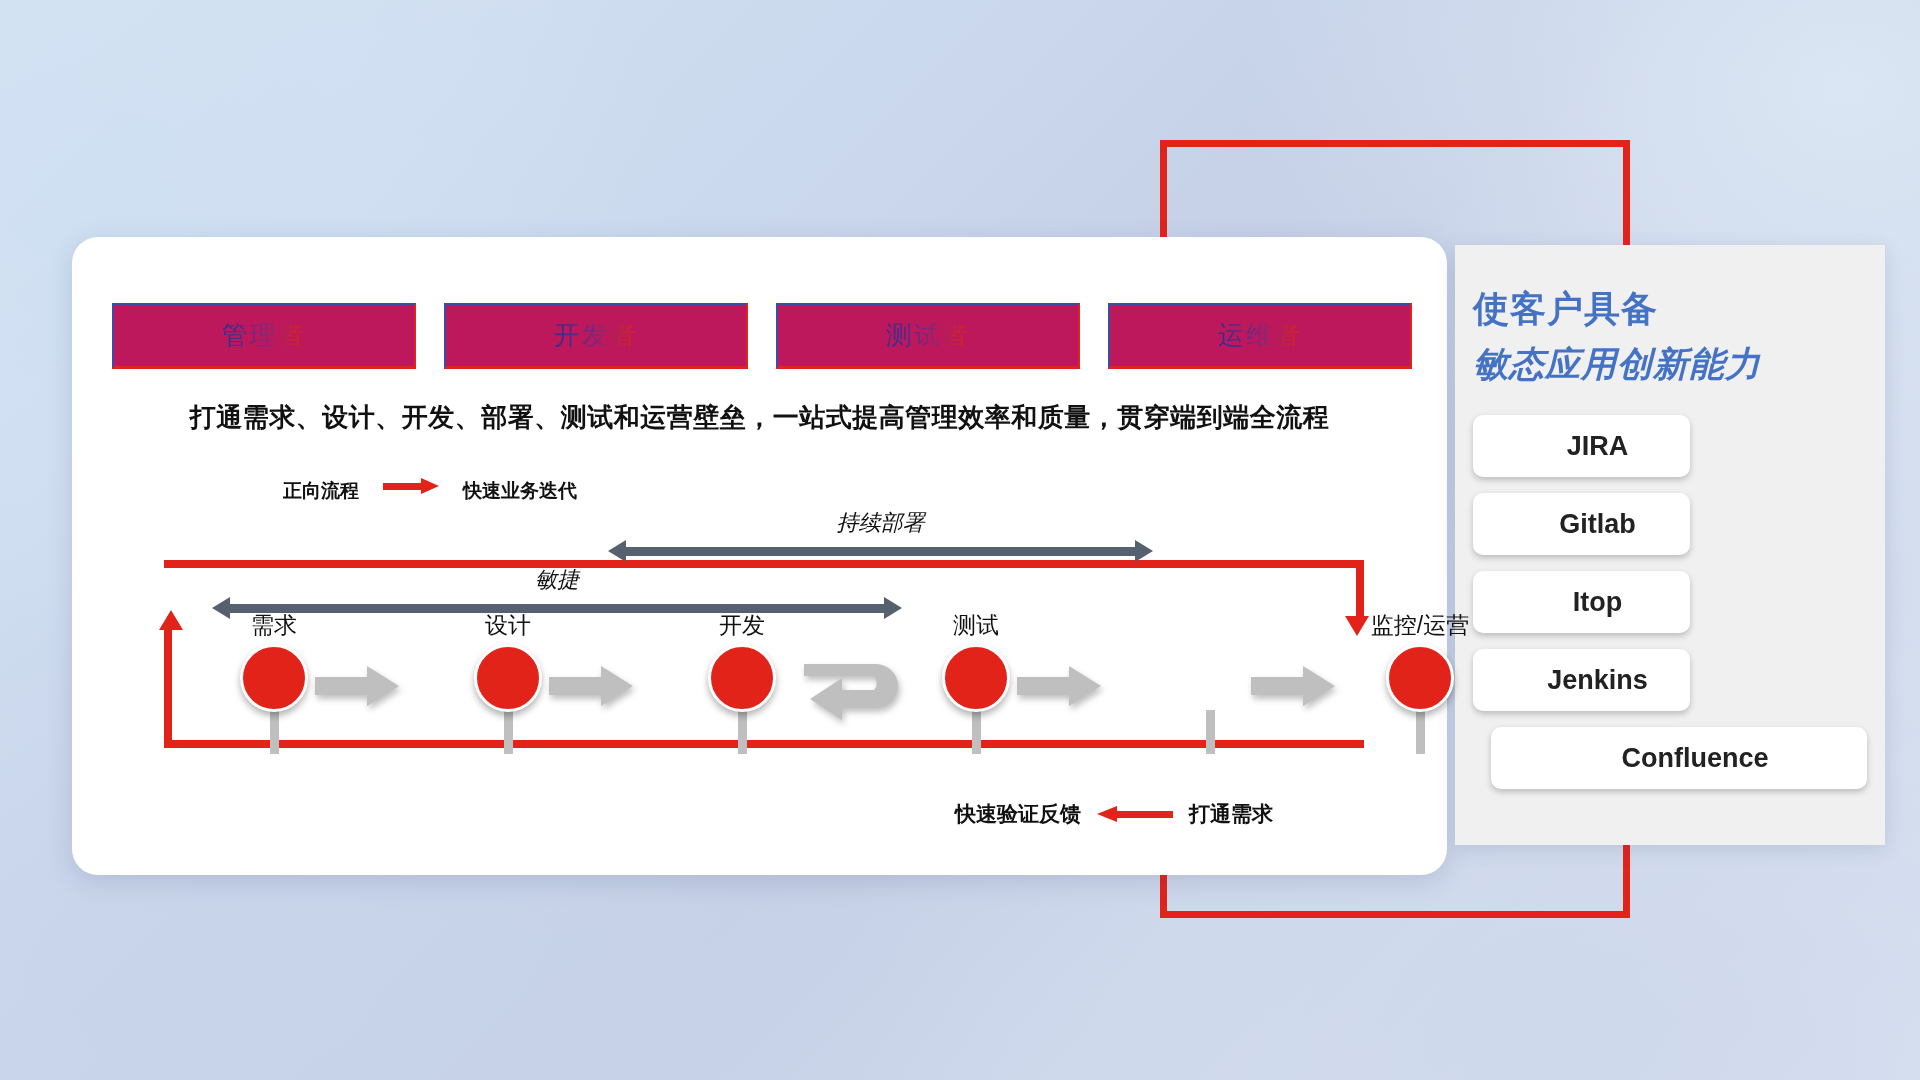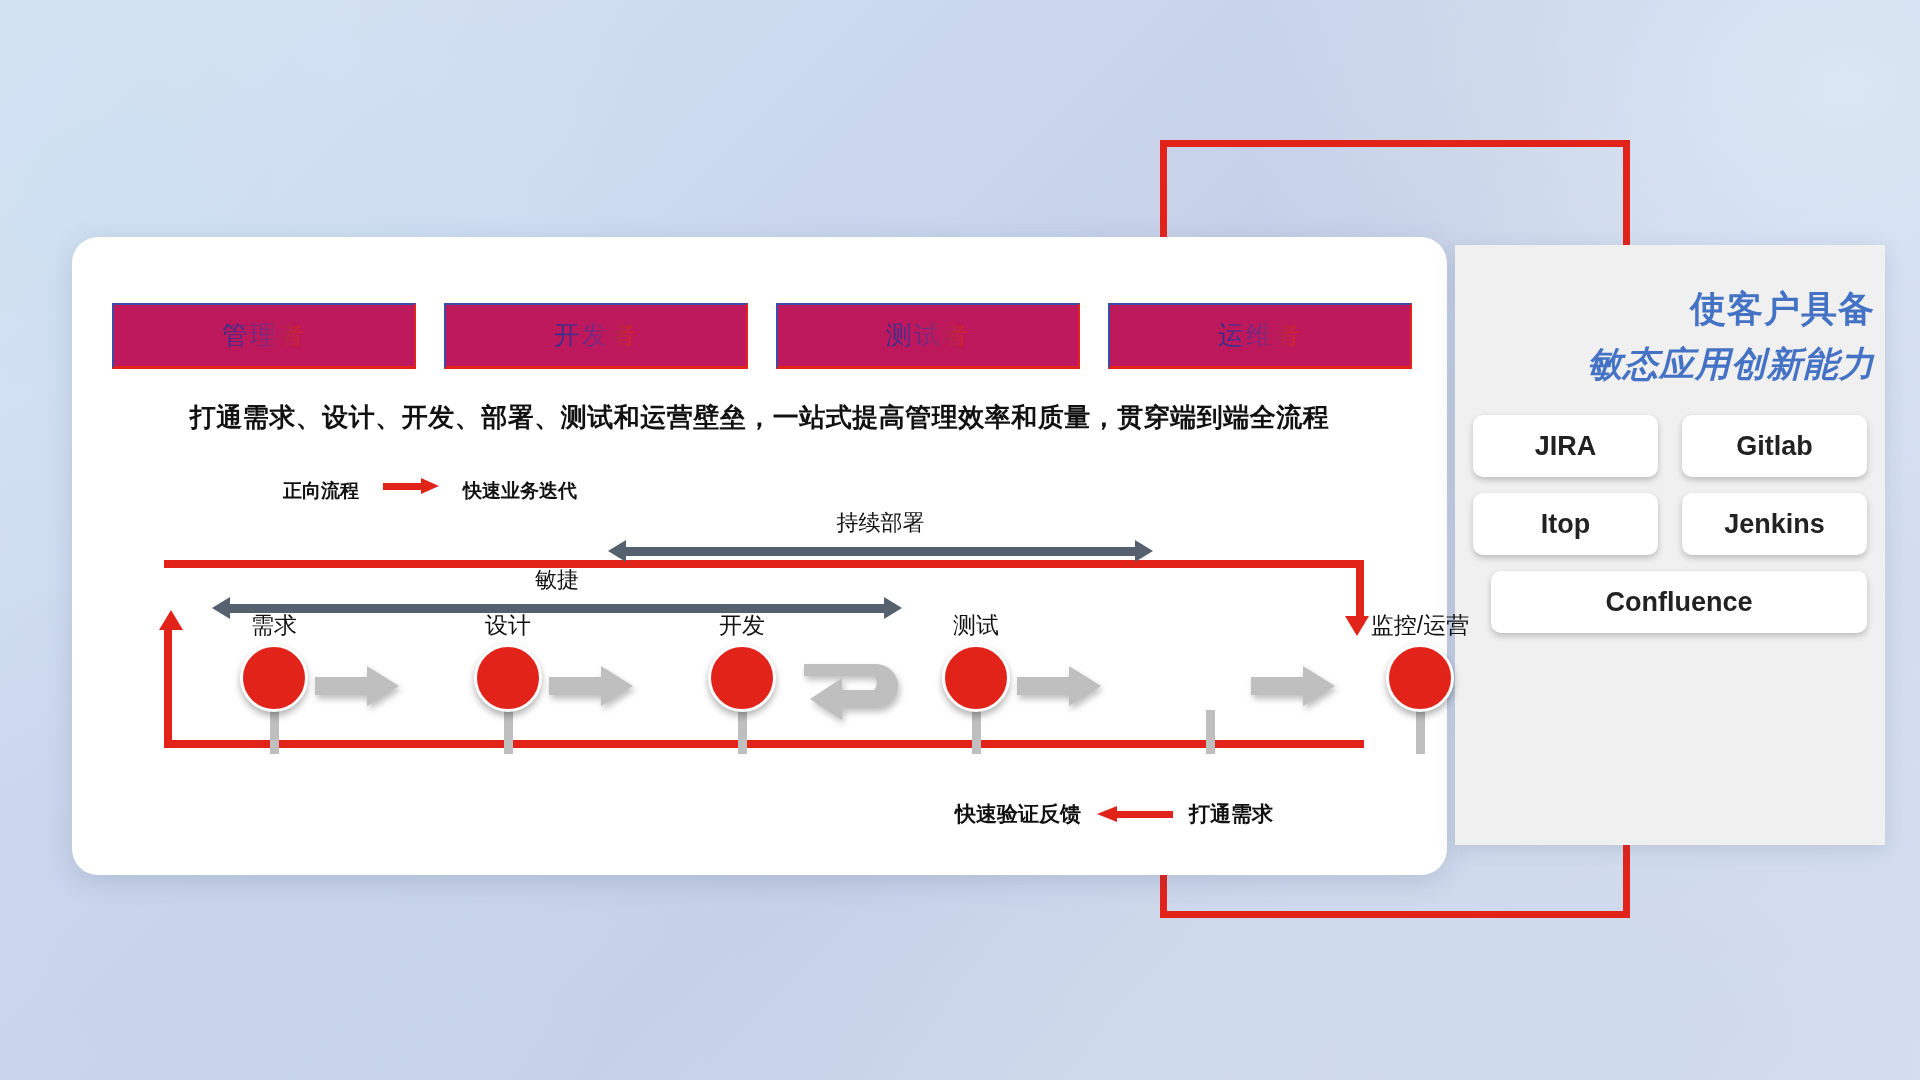--- a/index.html
+++ b/index.html
@@ -50,21 +50,21 @@
   .red-arrow-r{width:56px;height:16px;position:relative;}
   .red-arrow-r:before{content:"";position:absolute;left:0;top:5px;width:38px;height:7px;background:#E2231A;}
   .red-arrow-r:after{content:"";position:absolute;right:0;top:0;border-top:8px solid transparent;
     border-bottom:8px solid transparent;border-left:18px solid #E2231A;}
   .red-arrow-l{width:76px;height:16px;position:relative;}
   .red-arrow-l:before{content:"";position:absolute;right:0;top:5px;width:56px;height:7px;background:#E2231A;}
   .red-arrow-l:after{content:"";position:absolute;left:0;top:0;border-top:8px solid transparent;
     border-bottom:8px solid transparent;border-right:20px solid #E2231A;}
 
   
-  .span-ann{position:absolute;z-index:6;}
+  .span-ann{position:absolute;z-index:6;font-style:italic;}
   .span-ann .lbl{text-align:center;font-size:22px;color:#111;margin-bottom:2px;}
   .dbl-arrow{position:relative;height:22px;}
   .dbl-arrow .bar{position:absolute;left:16px;right:16px;top:7px;height:9px;background:#55616E;}
   .dbl-arrow .hl,.dbl-arrow .hr{position:absolute;top:0;width:0;height:0;
     border-top:11px solid transparent;border-bottom:11px solid transparent;}
   .dbl-arrow .hl{left:0;border-right:18px solid #55616E;}
   .dbl-arrow .hr{right:0;border-left:18px solid #55616E;}
 
   
   #loop{position:absolute;left:164px;top:560px;width:1200px;height:188px;z-index:5;}
@@ -90,28 +90,28 @@
   #loop-arrow svg{filter:drop-shadow(2px 4px 3px rgba(0,0,0,.25));}
   .stem{position:absolute;width:9px;background:#BFBFBF;}
 
   
   #fb-ann{position:absolute;left:955px;top:800px;display:flex;align-items:center;gap:16px;z-index:8;}
   #fb-ann .t{font-size:21px;font-weight:bold;color:#111;white-space:nowrap;}
 
   
   #right-panel{position:absolute;left:1455px;top:245px;width:430px;height:600px;
     background:#f0f0f0;z-index:4;box-shadow:0 4px 18px rgba(60,80,120,.16);}
-  #panel-title{padding:36px 10px 10px;text-align:right;color:#4472C4;
+  #panel-title{padding:36px 18px 10px;text-align:left;color:#4472C4;
     font-size:36px;font-weight:bold;line-height:1.55;letter-spacing:1px;}
   #panel-title .l2{font-size:35px;font-style:italic;}
   #tools{padding:14px 18px 0;display:flex;flex-wrap:wrap;gap:16px;justify-content:space-between;}
   .tool-chip{background:#ffffff;border-radius:10px;height:62px;
     display:flex;align-items:center;justify-content:center;
     font-size:27px;font-weight:bold;color:#222;
-    box-shadow:0 3px 6px rgba(0,0,0,.22);}
+    box-shadow:0 3px 6px rgba(0,0,0,.22);padding-left:32px;}
   .tool-chip.half{width:185px;}
   .tool-chip.full{width:100%;margin-left:18px;}
 </style>
 </head>
 <body>
 
 <div class="stage-wrap">
 
   <div id="red-frame"></div>
 

